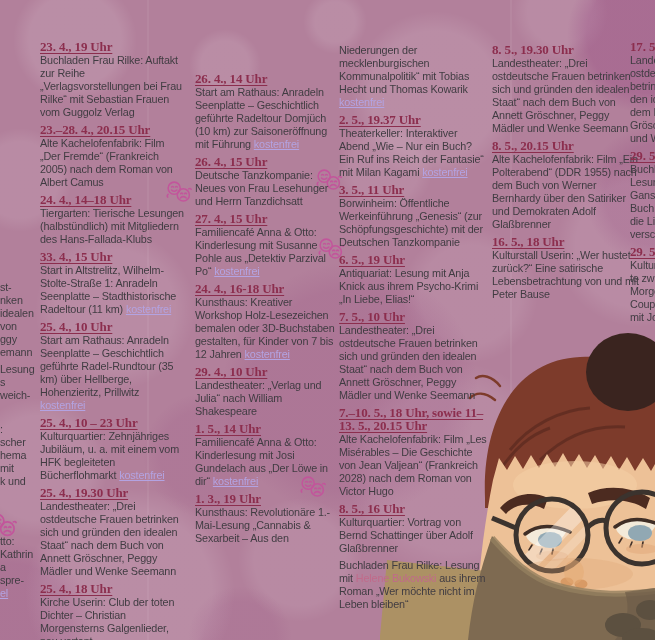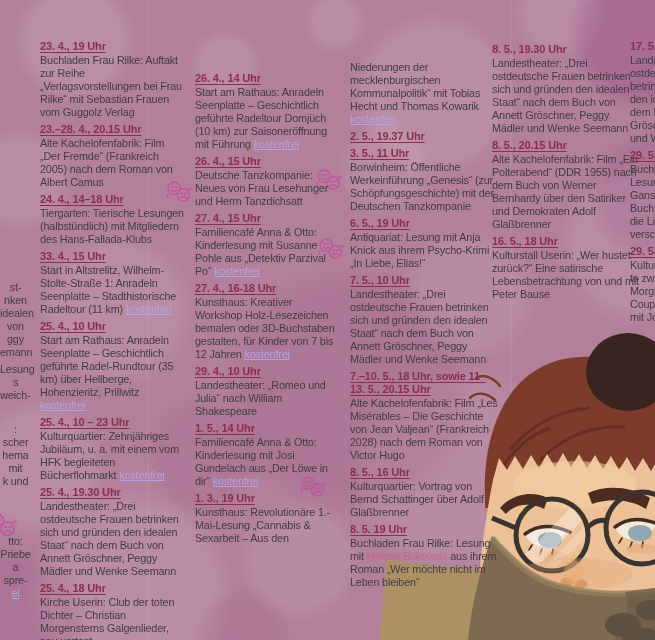--- a/index.html
+++ b/index.html
@@ -26,35 +26,35 @@
       radial-gradient(circle at 470px 295px, rgba(255,255,255,.08) 0 50px, rgba(255,255,255,0) 68px),
       radial-gradient(circle at 638px 245px, rgba(255,255,255,.09) 0 62px, rgba(255,255,255,0) 82px),
       radial-gradient(circle at 455px 470px, rgba(255,255,255,.08) 0 82px, rgba(255,255,255,0) 108px),
       radial-gradient(circle at 385px 168px, rgba(255,255,255,.08) 0 34px, rgba(255,255,255,0) 48px);
   }
   .fold{position:absolute;top:0;bottom:0;width:2px;background:rgba(255,255,255,.06);}
   .fold.f1{left:147px}.fold.f2{left:510px}
 
   .col{position:absolute;font-size:10.8px;line-height:13px;letter-spacing:-0.15px;
        color:#403c42;z-index:3;}
-  .col .date{font-weight:bold;font-size:11px;color:#8c2e4e;
+  .col .date{font-weight:bold;font-size:13px;color:#8c2e4e;
        text-decoration:underline;text-underline-offset:2px;text-decoration-thickness:1px;
-       margin-bottom:1px;}
+       margin-bottom:1px;font-family:Liberation Serif, serif;}
   .col .date.nou{text-decoration:none;}
   .col .event{margin-bottom:4px;}
   .col .group{margin-bottom:4px;}
   .link{color:#b3a3e2;text-decoration:underline;text-underline-offset:1px;}
   .highlight{color:#c06a8a;}
-  #col-left-clipped{left:0;top:281px;width:31px;text-align:center;}
+  #col-left-clipped{left:0;top:281px;width:31px;text-align:left;}
   #col-left-clipped .group:nth-child(2){}
   #col-left-clipped .group:nth-child(3){margin-top:21px;}
   #col-left-clipped .group:nth-child(4){margin-top:47px;}
   #col-1{left:40px;top:40px;width:146px;}
   #col-2{left:195px;top:40px;width:147px;margin-top:32px;}
-  #col-3{left:350px;top:44px;width:150px;margin-top:17px;}
+  #col-3{left:339px;top:44px;width:150px;}
   #col-4{left:492px;top:43px;width:150px;}
   #col-right-clipped{left:630px;top:40px;width:60px;}
   #col-right-clipped div{white-space:nowrap;}
 
   .masks{position:absolute;width:27px;height:25px;color:#c2559b;z-index:2;}
   .masks svg{width:100%;height:100%;}
   .m1{left:165px;top:180px}.m2{left:315px;top:168px}.m3{left:317px;top:237px}
   .m4{left:299px;top:475px}.m5{left:-13px;top:512px;width:30px;height:28px}
 
   #illustration{position:absolute;left:380px;top:330px;width:275px;height:310px;z-index:1;}
@@ -217,21 +217,21 @@
     </div>
     <div class="group">
       <div class="frag">:</div>
       <div class="frag">scher</div>
       <div class="frag">hema</div>
       <div class="frag">mit</div>
       <div class="frag">k und</div>
     </div>
     <div class="group">
       <div class="frag">tto:</div>
-      <div class="frag">Priebe</div>
+      <div class="frag">Kathrin</div>
       <div class="frag">a spre-</div>
       <div class="frag link">el</div>
     </div>
   </div>
 <div class="col" id="col-1">
     <div class="event">
       <div class="date">23. 4., 19 Uhr</div>
       <div class="body"><span>Buchladen Frau Rilke: Auftakt zur Reihe „Verlagsvorstellungen bei Frau Rilke“ mit Sebastian Frauen vom Guggolz Verlag</span></div>
     </div>
     <div class="event">
@@ -270,42 +270,43 @@
     </div>
     <div class="event">
       <div class="date">26. 4., 15 Uhr</div>
       <div class="body"><span>Deutsche Tanzkompanie: Neues von Frau Lesehunger und Herrn Tanzdichsatt</span></div>
     </div>
     <div class="event">
       <div class="date">27. 4., 15 Uhr</div>
       <div class="body"><span>Familiencafé Anna &amp; Otto: Kinderlesung mit Susanne Pohle aus „Detektiv Parzival Po“ </span><span class="link">kostenfrei</span></div>
     </div>
     <div class="event">
-      <div class="date">27. 4., 16-18 Uhr</div>
+      <div class="date">24. 4., 16-18 Uhr</div>
       <div class="body"><span>Kunsthaus: Kreativer Workshop Holz-Lesezeichen bemalen oder 3D-Buchstaben gestalten, für Kinder von 7 bis 12 Jahren </span><span class="link">kostenfrei</span></div>
     </div>
     <div class="event">
       <div class="date">29. 4., 10 Uhr</div>
-      <div class="body"><span>Landestheater: „Romeo und Julia“ nach William Shakespeare</span></div>
+      <div class="body"><span>Landestheater: „Verlag und Julia“ nach William Shakespeare</span></div>
     </div>
     <div class="event">
       <div class="date">1. 5., 14 Uhr</div>
       <div class="body"><span>Familiencafé Anna &amp; Otto: Kinderlesung mit Josi Gundelach aus „Der Löwe in dir“ </span><span class="link">kostenfrei</span></div>
     </div>
     <div class="event">
       <div class="date">1. 3., 19 Uhr</div>
       <div class="body"><span>Kunsthaus: Revolutionäre 1.-Mai-Lesung „Cannabis &amp; Sexarbeit – Aus den</span></div>
     </div>
   </div>
 <div class="col" id="col-3">
     <div class="event">
       <div class="body"><span>Niederungen der mecklenburgischen Kommunalpolitik“ mit Tobias Hecht und Thomas Kowarik </span><span class="link">kostenfrei</span></div>
     </div>
     <div class="event">
       <div class="date">2. 5., 19.37 Uhr</div>
+      <div class="body"><span>Theaterkeller: Interaktiver Abend „Wie – Nur ein Buch? Ein Ruf ins Reich der Fantasie“ mit Milan Kagami </span><span class="link">kostenfrei</span></div>
     </div>
     <div class="event">
       <div class="date">3. 5., 11 Uhr</div>
       <div class="body"><span>Borwinheim: Öffentliche Werkeinführung „Genesis“ (zur Schöpfungsgeschichte) mit der Deutschen Tanzkompanie</span></div>
     </div>
     <div class="event">
       <div class="date">6. 5., 19 Uhr</div>
       <div class="body"><span>Antiquariat: Lesung mit Anja Knick aus ihrem Psycho-Krimi „In Liebe, Elias!“</span></div>
     </div>
     <div class="event">
@@ -314,21 +315,20 @@
     </div>
     <div class="event">
       <div class="date">7.–10. 5., 18 Uhr, sowie 11–13. 5., 20.15 Uhr</div>
       <div class="body"><span>Alte Kachelofenfabrik: Film „Les Misérables – Die Geschichte von Jean Valjean“ (Frankreich 2028) nach dem Roman von Victor Hugo</span></div>
     </div>
     <div class="event">
       <div class="date">8. 5., 16 Uhr</div>
       <div class="body"><span>Kulturquartier: Vortrag von Bernd Schattinger über Adolf Glaßbrenner</span></div>
     </div>
     <div class="event">
-      <div class="date">8. 5. 19 Uhr</div>
       <div class="body"><span>Buchladen Frau Rilke: Lesung mit </span><span class="highlight">Helene Bukowski</span><span> aus ihrem Roman „Wer möchte nicht im Leben bleiben“</span></div>
     </div>
   </div>
 <div class="col" id="col-4">
     <div class="event">
       <div class="date nou">8. 5., 19.30 Uhr</div>
       <div class="body"><span>Landestheater: „Drei ostdeutsche Frauen betrinken sich und gründen den idealen Staat“ nach dem Buch von Annett Gröschner, Peggy Mädler und Wenke Seemann</span></div>
     </div>
     <div class="event">
       <div class="date">8. 5., 20.15 Uhr</div>

